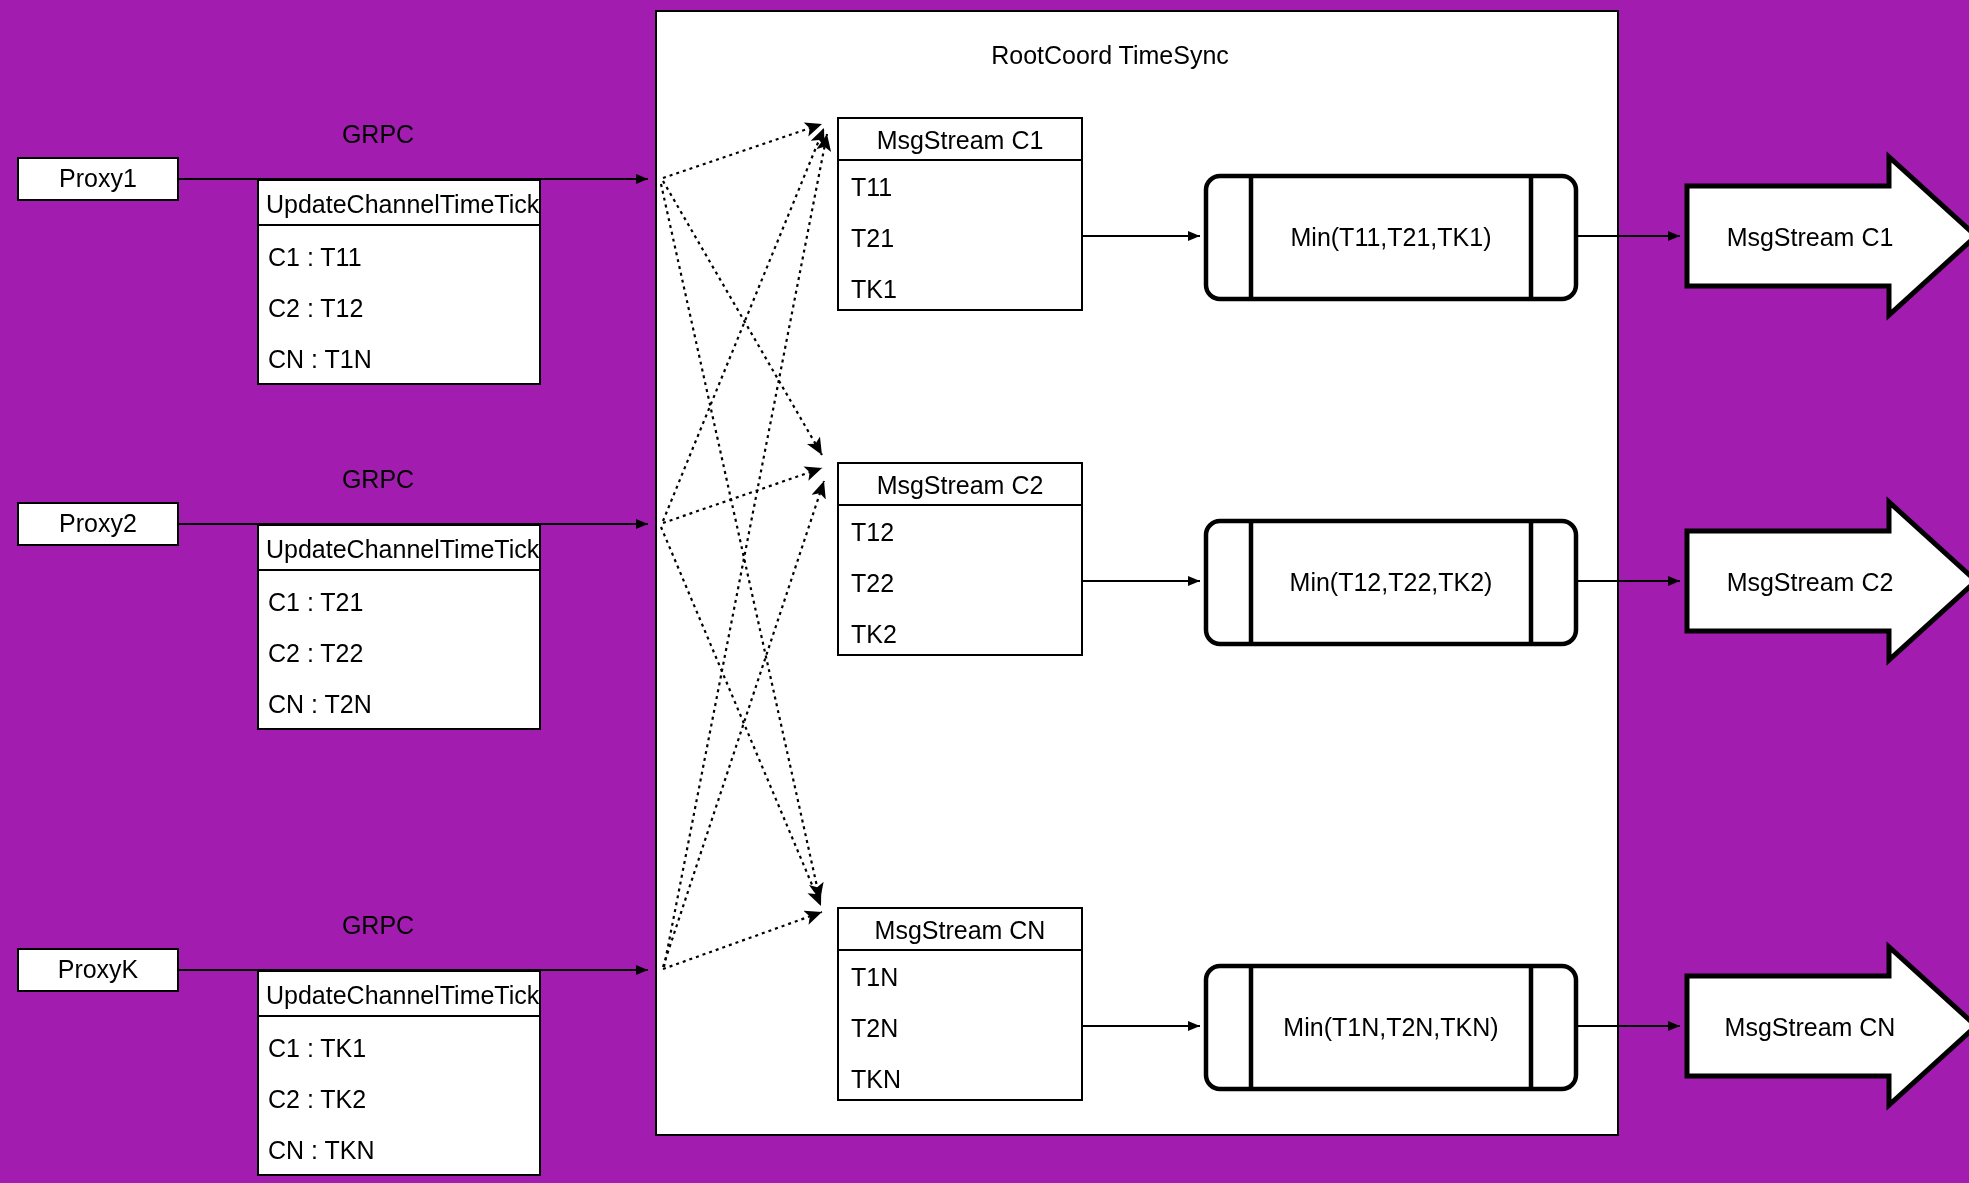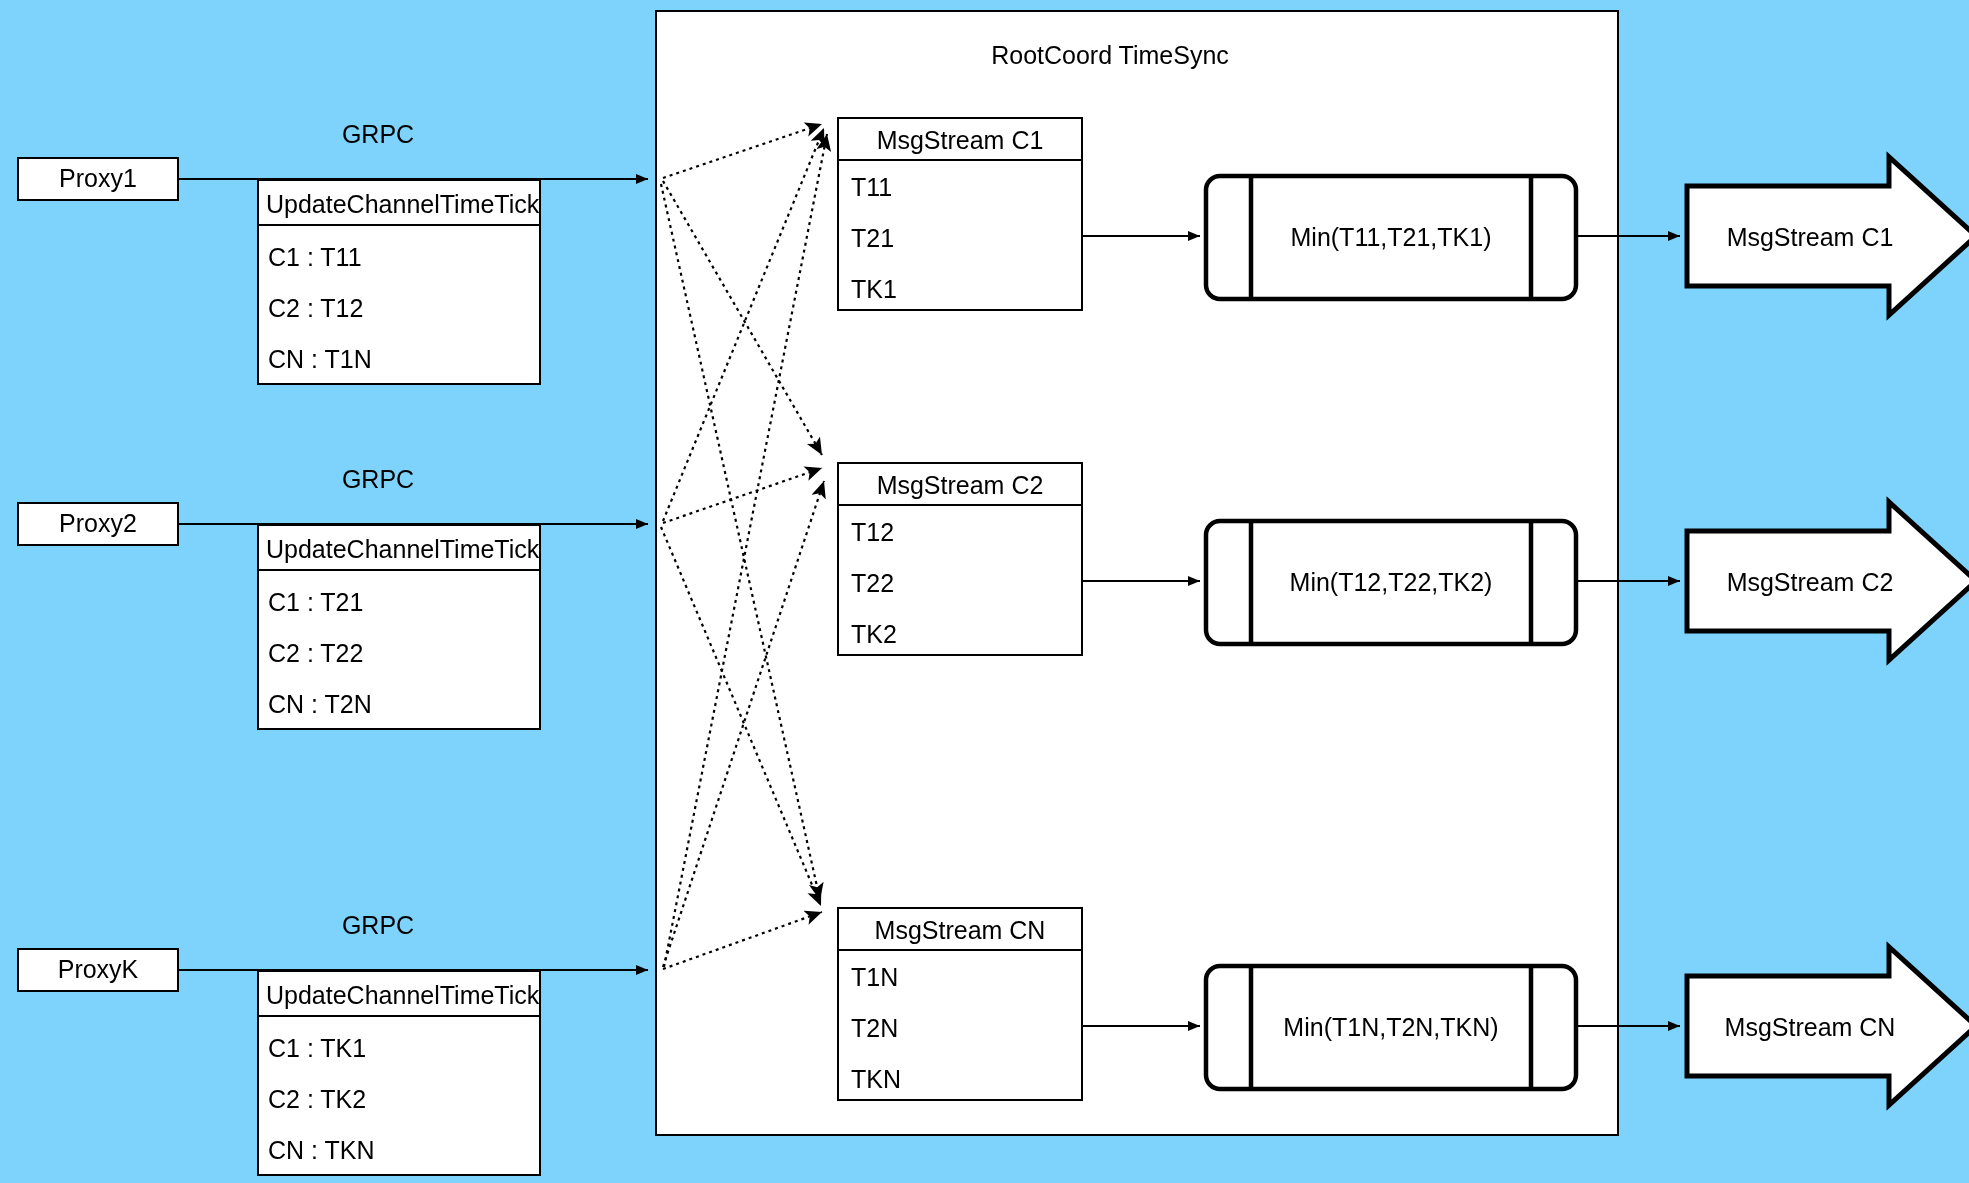--- a/index.html
+++ b/index.html
@@ -10,21 +10,21 @@
   body {
     width: 1969px;
     height: 1183px;
     font-family: "Liberation Sans", sans-serif;
     overflow: hidden;
   }
   #diagram-root {
     position: relative;
     width: 1969px;
     height: 1183px;
-    background: #7dd3fc;
+    background: #a21caf;
   }
   svg.layer {
     position: absolute;
     top: 0;
     left: 0;
     width: 1969px;
     height: 1183px;
   }
   .stroke-box {
     fill: #ffffff;

